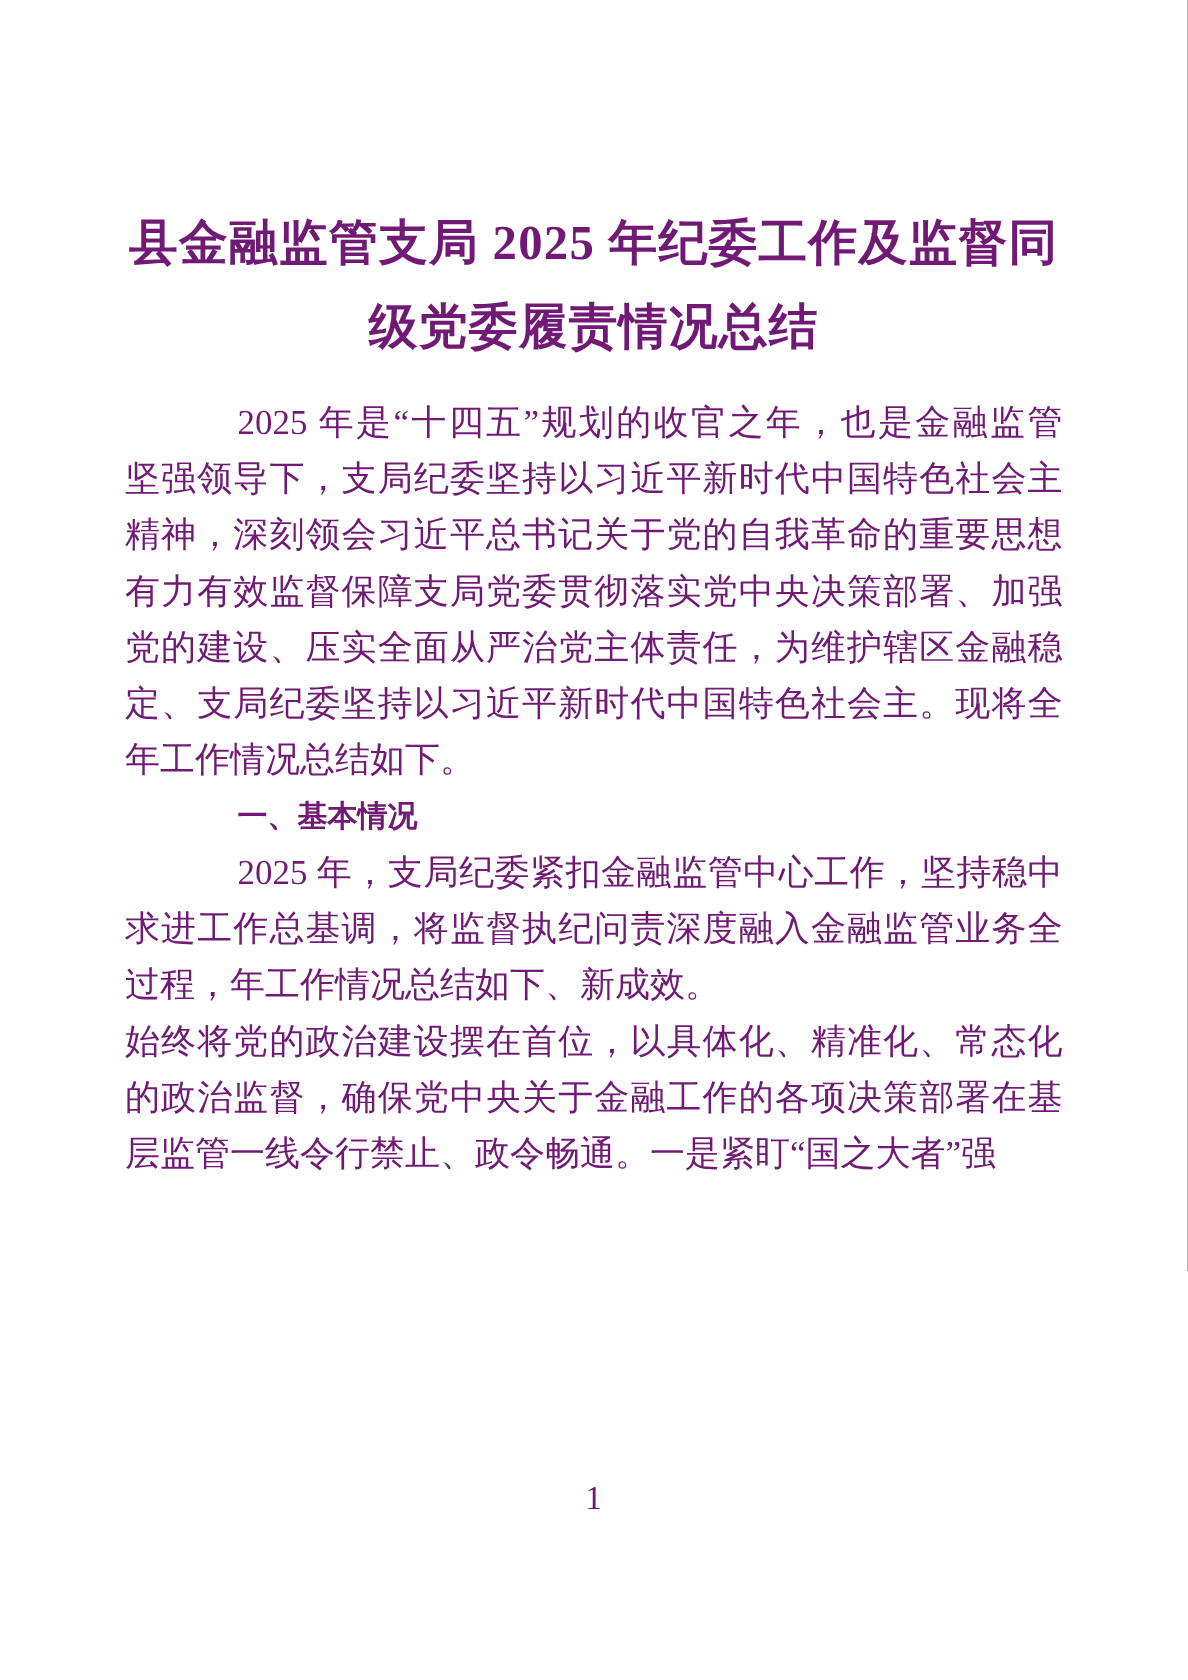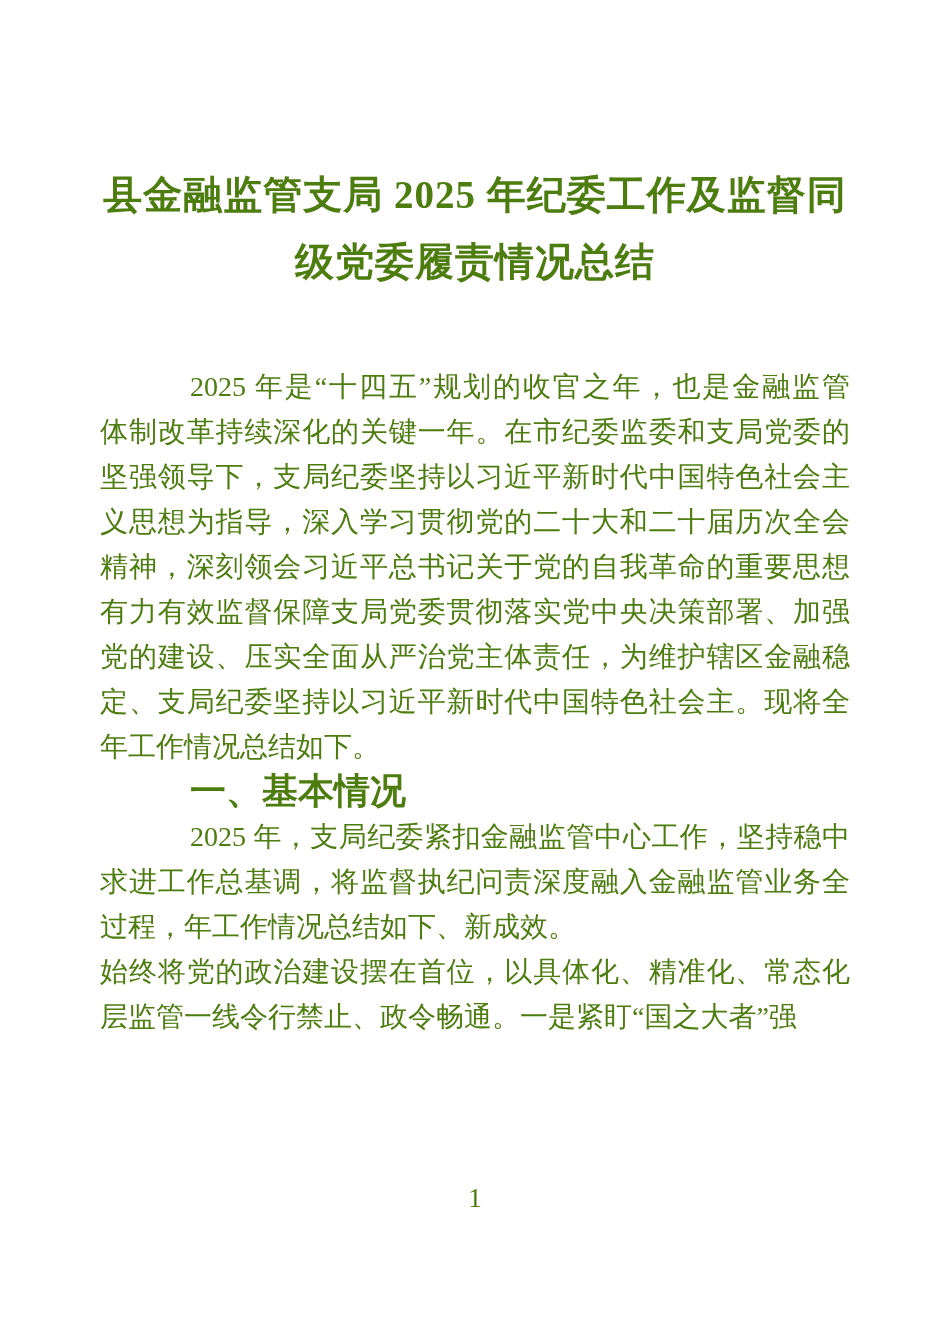--- a/index.html
+++ b/index.html
@@ -7,58 +7,58 @@
     padding: 0;
     background: #888888;
   }
   .page {
     position: relative;
     width: 950px;
     height: 1344px;
     margin: 0 auto;
     background: #ffffff;
     overflow: hidden;
-    color: #4d7c0f;
+    color: #701a75;
   }
   .content {
     padding: 161px 100px 0 100px;
   }
   .title {
     margin: 0;
     font-family: "Liberation Serif", serif;
     font-weight: bold;
     font-size: 39px;
     line-height: 67px;
     text-align: center;
     letter-spacing: 1px;
   }
   .body-blocks {
-    margin-top: 69px;
+    margin-top: 21px;
   }
   .line {
     font-family: "Liberation Serif", serif;
     font-size: 28px;
     line-height: 45px;
     text-align: justify;
     text-align-last: left;
     white-space: normal;
   }
   .line.fill {
     text-align-last: justify;
   }
   .line.indent {
     padding-left: 90px;
   }
   .line.em {
     font-weight: bold;
   }
   .heading {
-    font-family: Liberation Serif, serif;
+    font-family: Liberation Sans, sans-serif;
     font-weight: bold;
-    font-size: 36px;
+    font-size: 24px;
     line-height: 45px;
     padding-left: 90px;
   }
   .page-number {
     position: absolute;
     top: 1182px;
     left: 0;
     right: 0;
     text-align: center;
     font-family: "Liberation Serif", serif;
@@ -71,35 +71,34 @@
 
 <div class="page">
   <div class="content">
     <h1 class="title">
       <div class="title-line">县金融监管支局 2025 年纪委工作及监督同</div>
       <div class="title-line">级党委履责情况总结</div>
     </h1>
     <div class="body-blocks" id="blocks">
         <div class="paragraph">
           <div class="line indent fill">2025 年是“十四五”规划的收官之年，也是金融监管</div>
-          <div class="line fill">体制改革持续深化的关键一年。在市纪委监委和支局党委的</div>
           <div class="line fill">坚强领导下，支局纪委坚持以习近平新时代中国特色社会主</div>
-          <div class="line fill">义思想为指导，深入学习贯彻党的二十大和二十届历次全会</div>
           <div class="line fill">精神，深刻领会习近平总书记关于党的自我革命的重要思想</div>
           <div class="line fill">有力有效监督保障支局党委贯彻落实党中央决策部署、加强</div>
           <div class="line fill">党的建设、压实全面从严治党主体责任，为维护辖区金融稳</div>
           <div class="line fill">定、支局纪委坚持以习近平新时代中国特色社会主。现将全</div>
           <div class="line">年工作情况总结如下。</div>
         </div>
         <div class="heading">一、基本情况</div>
         <div class="paragraph">
           <div class="line indent fill">2025 年，支局纪委紧扣金融监管中心工作，坚持稳中</div>
           <div class="line fill">求进工作总基调，将监督执纪问责深度融入金融监管业务全</div>
           <div class="line">过程，年工作情况总结如下、新成效。</div>
         </div>
         <div class="paragraph">
           <div class="line fill">始终将党的政治建设摆在首位，以具体化、精准化、常态化</div>
+          <div class="line fill">的政治监督，确保党中央关于金融工作的各项决策部署在基</div>
           <div class="line">层监管一线令行禁止、政令畅通。一是紧盯“国之大者”强</div>
         </div>
       </div>
   </div>
   <div class="page-number">1</div>
 </div>
 
 </body></html>

